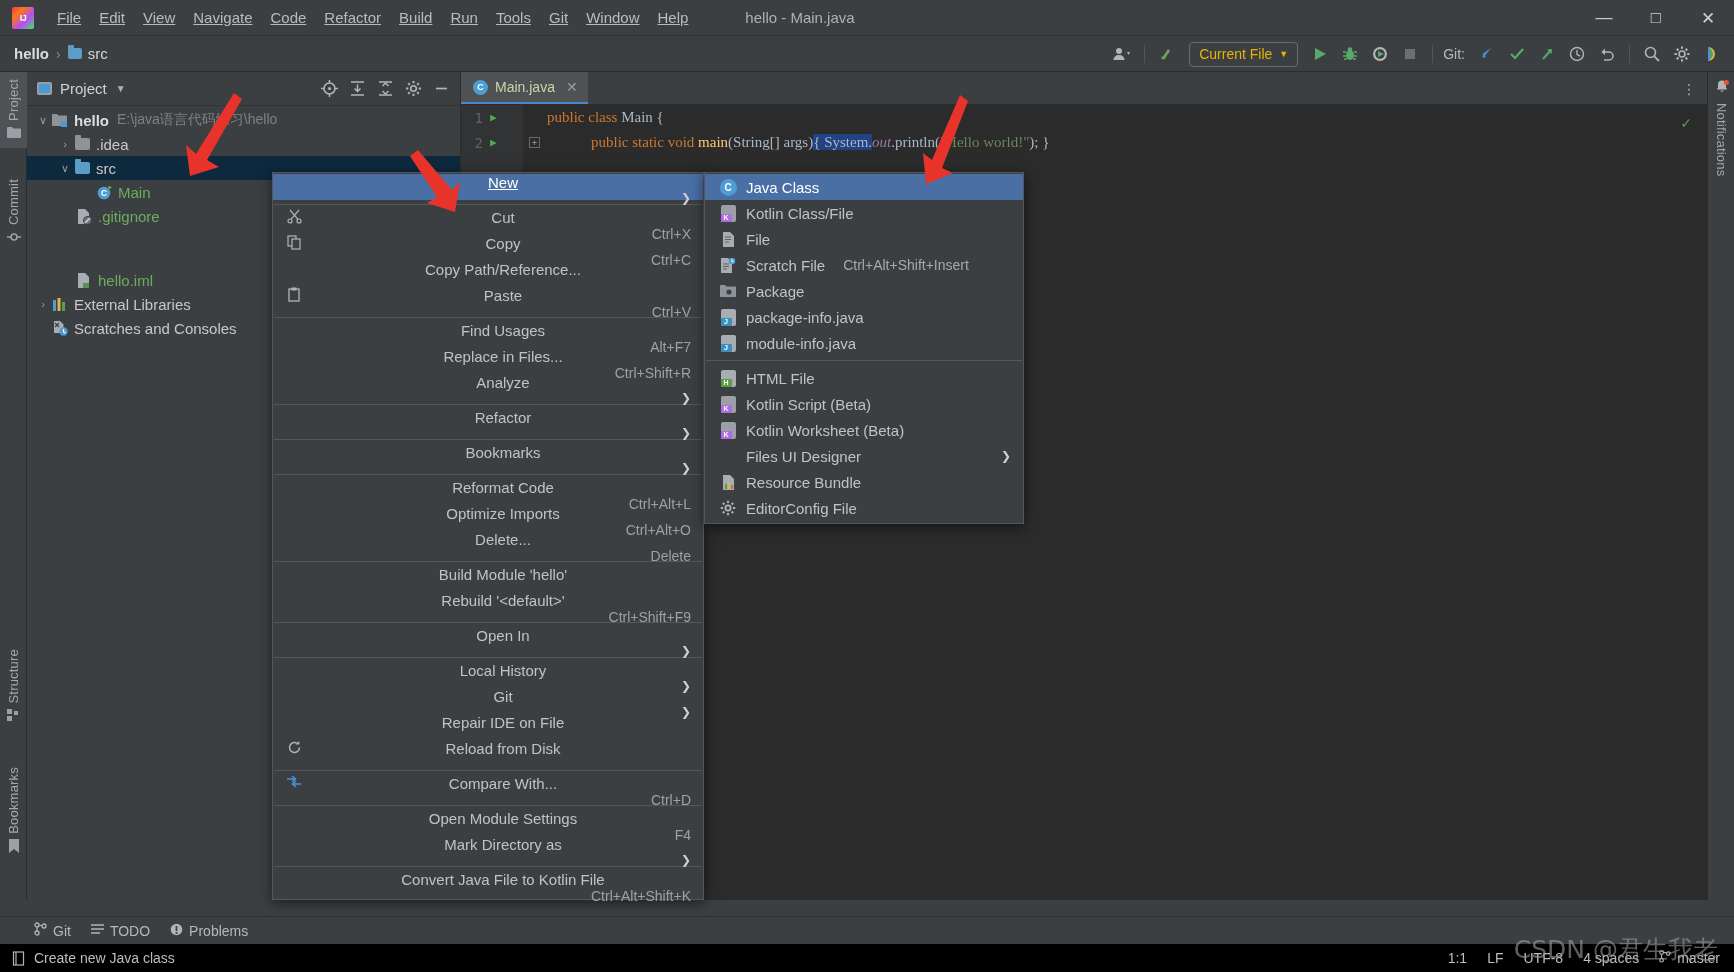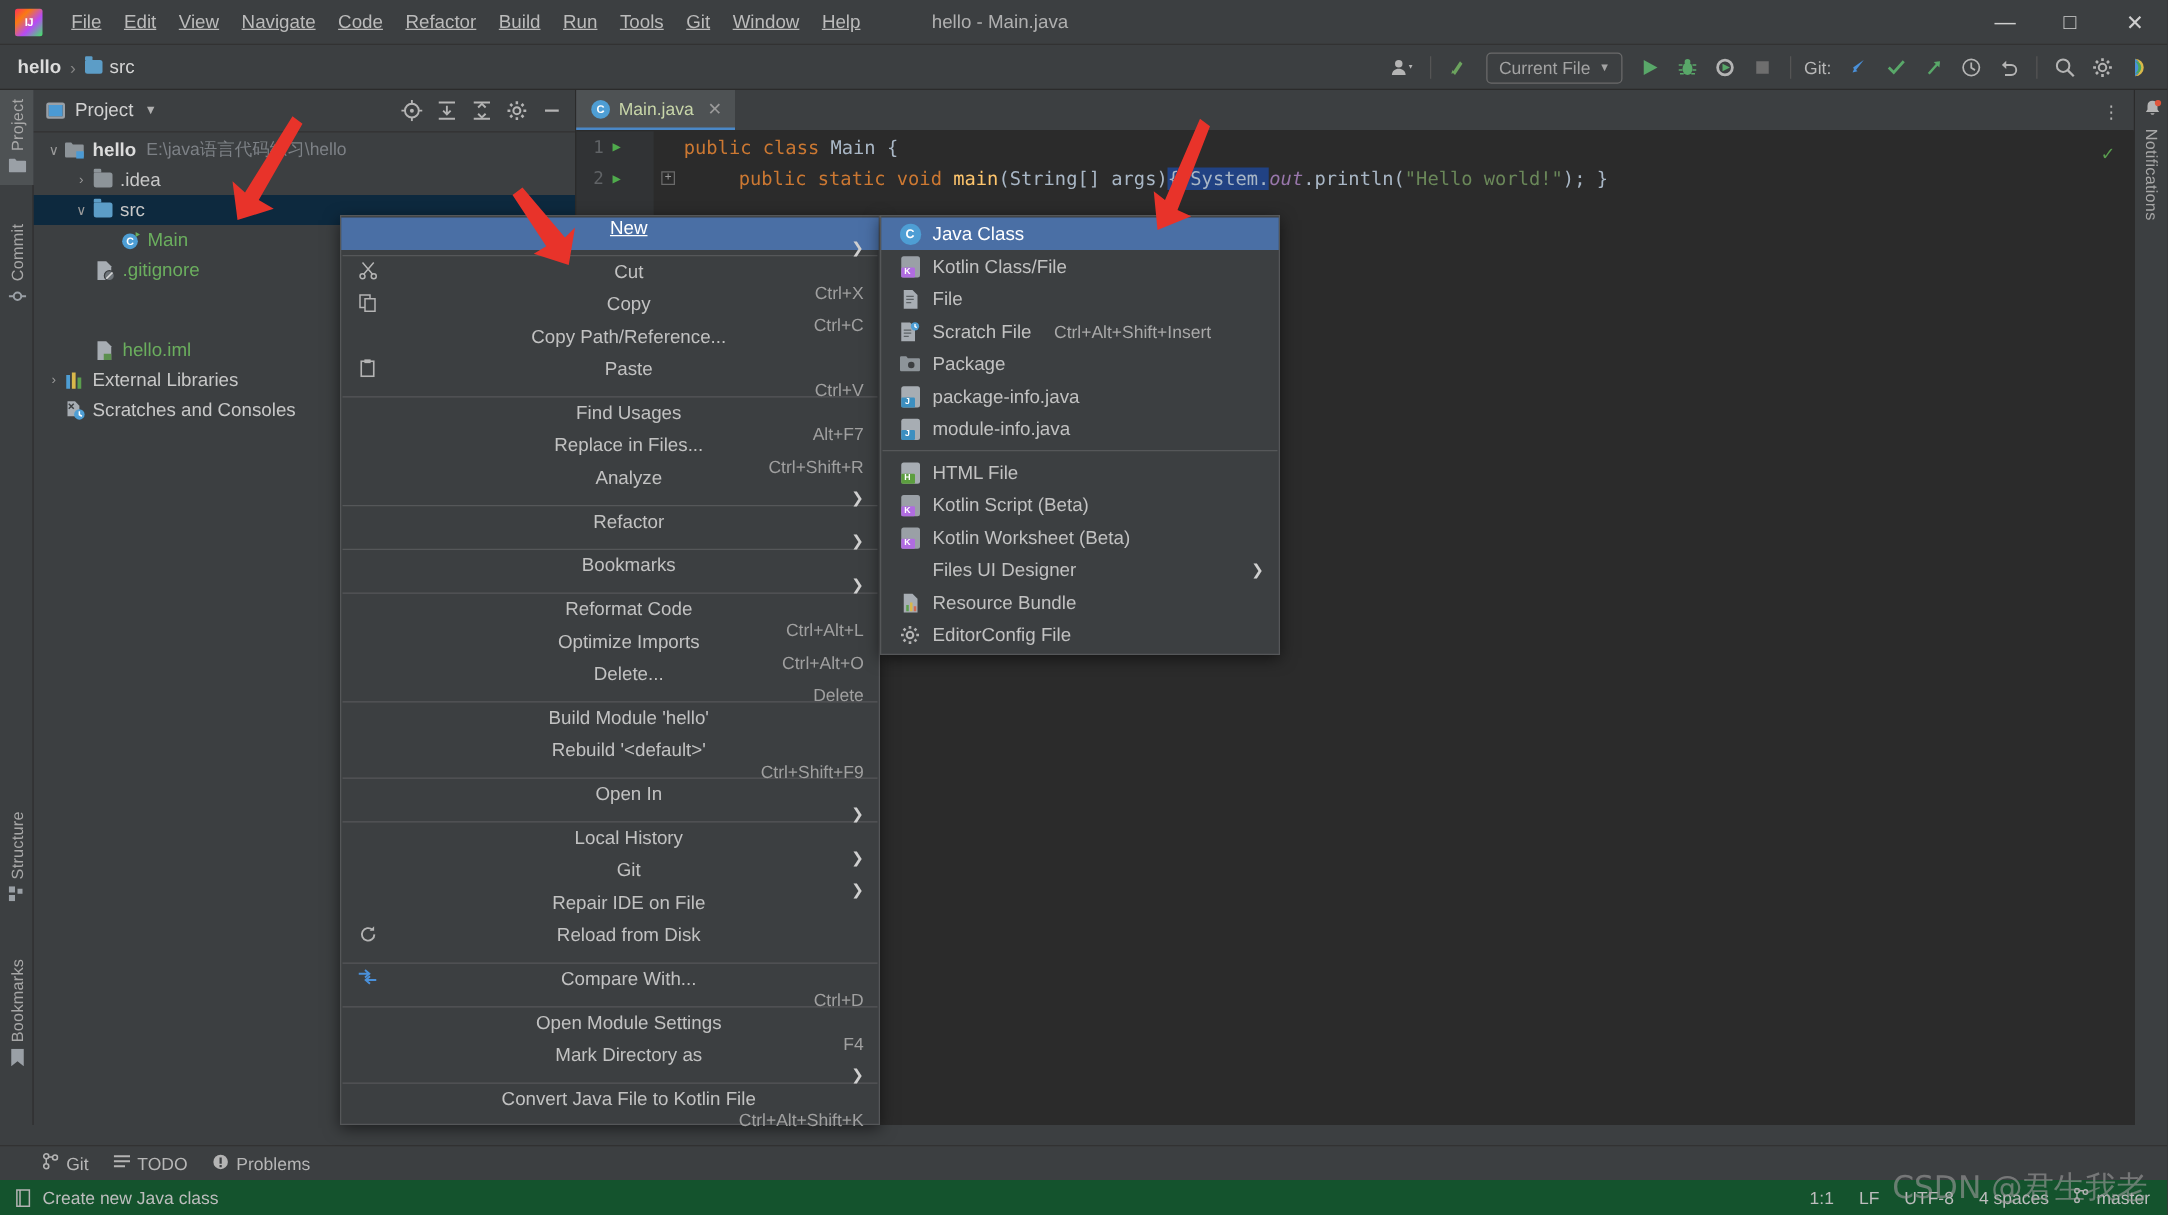--- a/index.html
+++ b/index.html
@@ -65,21 +65,21 @@
     display: flex; align-items: center; gap: 2px;
   }
   .tbi {
     width: 28px; height: 26px; display: flex; align-items: center; justify-content: center;
     color: #b4b4b4; font-size: 14px; border-radius: 3px;
   }
   .tb-div { width: 1px; height: 18px; background: #555; margin: 0 6px; }
   .runconf {
     display: flex; align-items: center; gap: 7px; height: 25px;
     border: 1px solid #6b6b6b; border-radius: 4px; padding: 0 9px;
-    font-size: 14px; color: #a3a3a3; margin: 0 6px;
+    font-size: 14px; color: #eab308; margin: 0 6px;
   }
   .git-lbl { font-size: 14px; color: #b8b8b8; margin: 0 6px 0 2px; }
 
   
   .leftstrip {
     position: absolute; left: 0; top: 72px; width: 27px; height: 828px;
     background: #3c3f41; border-right: 1px solid #2b2b2b;
   }
   .vtool {
     position: absolute; left: 0; width: 27px;
@@ -177,21 +177,21 @@
     background: #313335;
   }
   .lnrow { height: 25px; display: flex; align-items: center; }
   .lnum { width: 22px; text-align: right; color: #606366; font-size: 14px; }
   .runtri { margin-left: 7px; color: #4fab4c; font-size: 11px; }
   .foldbox {
     position: absolute; left: 68px; width: 11px; height: 11px;
     border: 1px solid #6a6a6a; color: #9a9a9a; font-size: 9px; line-height: 9px;
     text-align: center;
   }
-  .cline { position: absolute; left: 86px; white-space: pre; }
+  .cline { position: absolute; left: 86px; white-space: pre; font-family: Liberation Serif, serif; }
   .kw { color: #cc7832; }
   .cls { color: #a9b7c6; }
   .mname { color: #ffc66d; }
   .str { color: #6a8759; }
   .fld { color: #9876aa; font-style: italic; }
   .pun { color: #a9b7c6; }
   .selbox { background: #214283; }
   .chkmark {
     position: absolute; right: 16px; top: 8px; color: #5a9e4f; font-size: 16px;
   }
@@ -258,21 +258,21 @@
 
   
   .bottombar {
     position: absolute; left: 0; bottom: 28px; width: 1734px; height: 28px;
     background: #3c3f41; border-top: 1px solid #323232;
     display: flex; align-items: center; padding-left: 34px; gap: 20px;
   }
   .bb-item { display: flex; align-items: center; gap: 6px; font-size: 14px; color: #b7b7b7; }
   .statusbar {
     position: absolute; left: 0; bottom: 0; width: 1734px; height: 28px;
-    background: #14532d; display: flex; align-items: center; padding-left: 12px;
+    background: #000000; display: flex; align-items: center; padding-left: 12px;
     font-size: 14px; color: #bdbdbd;
   }
   .status-right {
     position: absolute; right: 14px; display: flex; align-items: center; gap: 20px;
     font-size: 14px; color: #bdbdbd;
   }
   .watermark {
     position: absolute; right: 16px; bottom: 6px; font-size: 25px; color: #9a9a9a;
     opacity: .62; white-space: nowrap; pointer-events: none; z-index: 60;
     font-family: "DejaVu Sans", sans-serif;

